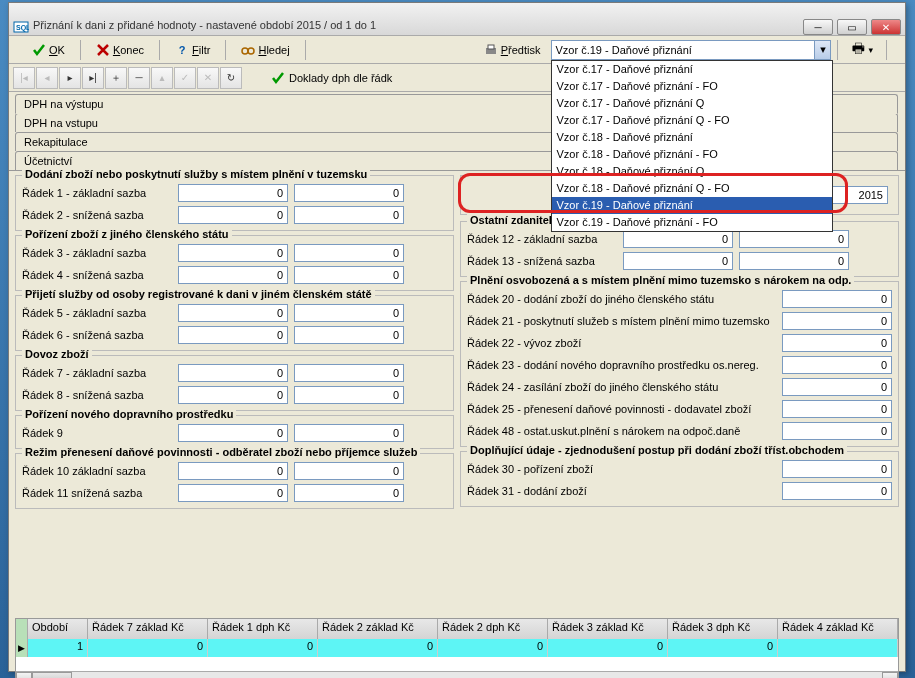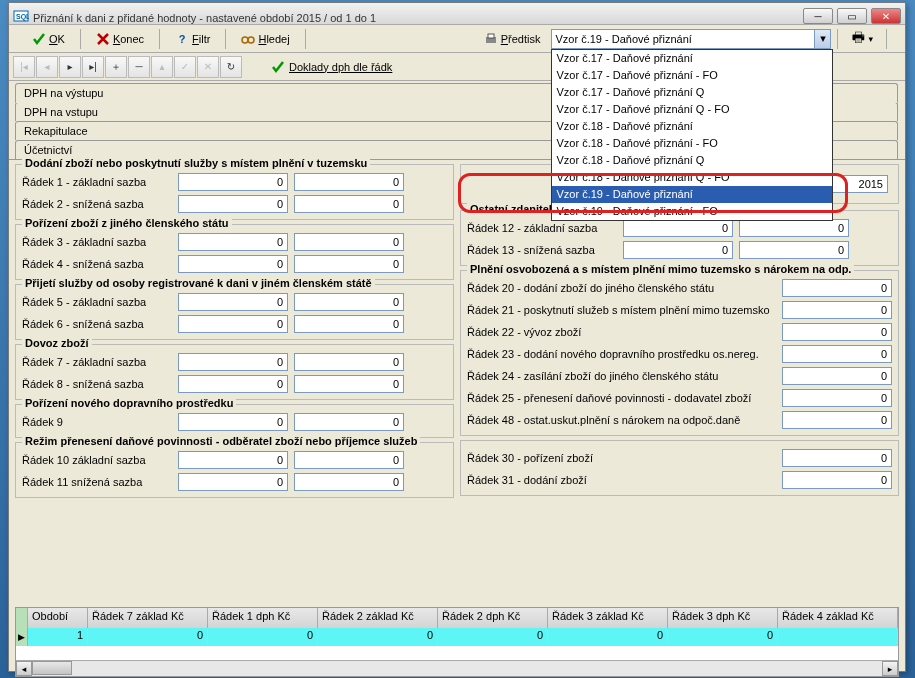--- a/index.html
+++ b/index.html
@@ -15,26 +15,26 @@
   .window {
     position: absolute;
     left: 8px; top: 2px;
     width: 898px;
     height: 670px;
     background: #ece9d8;
     border: 1px solid #7a7a7a;
     box-shadow: 2px 2px 6px rgba(0,0,0,0.3);
   }
   .titlebar {
-    height: 22px;
+    height: 14px;
     background: linear-gradient(to bottom, #f2f2f2, #d8d8d8);
     border-bottom: 1px solid #aaa;
     display: flex;
-    align-items: flex-end;
-    padding: 0 4px;
+    align-items: flex-start;
+    padding: 16px 4px;
   }
   .titlebar-icon {
     width: 16px; height: 16px;
     margin-right: 4px;
     display: flex; align-items: center; justify-content: center;
     font-size: 9px; font-weight: bold;
   }
   .titlebar-text { flex: 1; color: #333; }
   .win-btns { display: flex; gap: 4px; }
   .win-btn {
@@ -131,21 +131,20 @@
     cursor: pointer;
   }
   .nav-btn.disabled { color: #bbb; }
   .doklady-btn {
     margin-left: 20px;
     display: flex;
     align-items: center;
     gap: 4px;
     padding: 3px 8px;
     cursor: pointer;
-    text-decoration: underline;
   }
   .tabs {
     display: flex;
     padding: 2px 6px 0 6px;
     background: #ece9d8;
     flex-direction: column;
   }
   .tab {
     padding: 3px 8px;
     border: 1px solid #999;
@@ -539,20 +538,21 @@
             <div class="row">
               <div class="row-label-wide">Řádek 25 - přenesení daňové povinnosti - dodavatel zboží</div>
               <input class="val w1" value="0" style="">
             </div>
             <div class="row">
               <div class="row-label-wide">Řádek 48 - ostat.uskut.plnění s nárokem na odpoč.daně</div>
               <input class="val w1" value="0" style="">
             </div>
           </div>
           <div class="group">
+            <div class="group-title">Doplňující údaje - zjednodušení postup při dodání zboží tříst.obchodem</div>
             <div class="row">
               <div class="row-label-wide">Řádek 30 - pořízení zboží</div>
               <input class="val w1" value="0" style="">
             </div>
             <div class="row">
               <div class="row-label-wide">Řádek 31 - dodání zboží</div>
               <input class="val w1" value="0" style="">
             </div>
           </div>
         </div>

